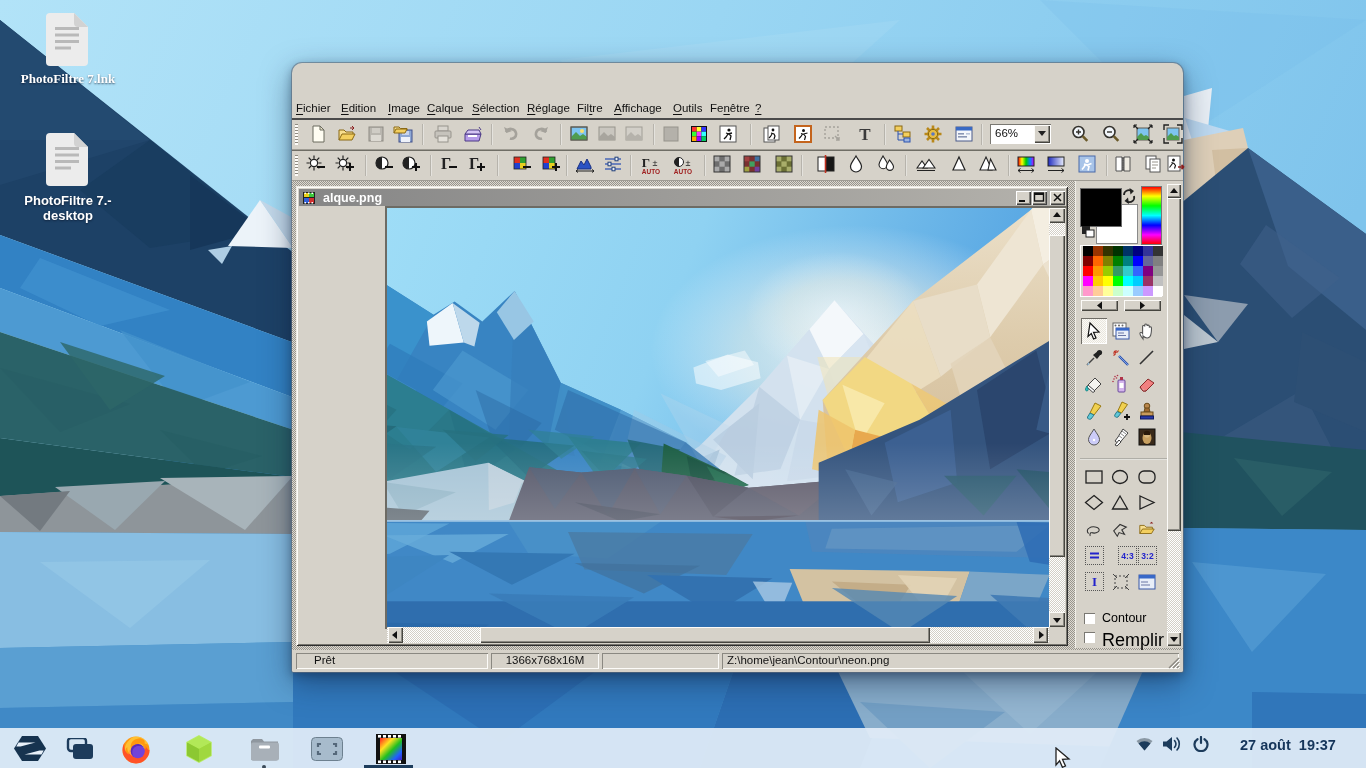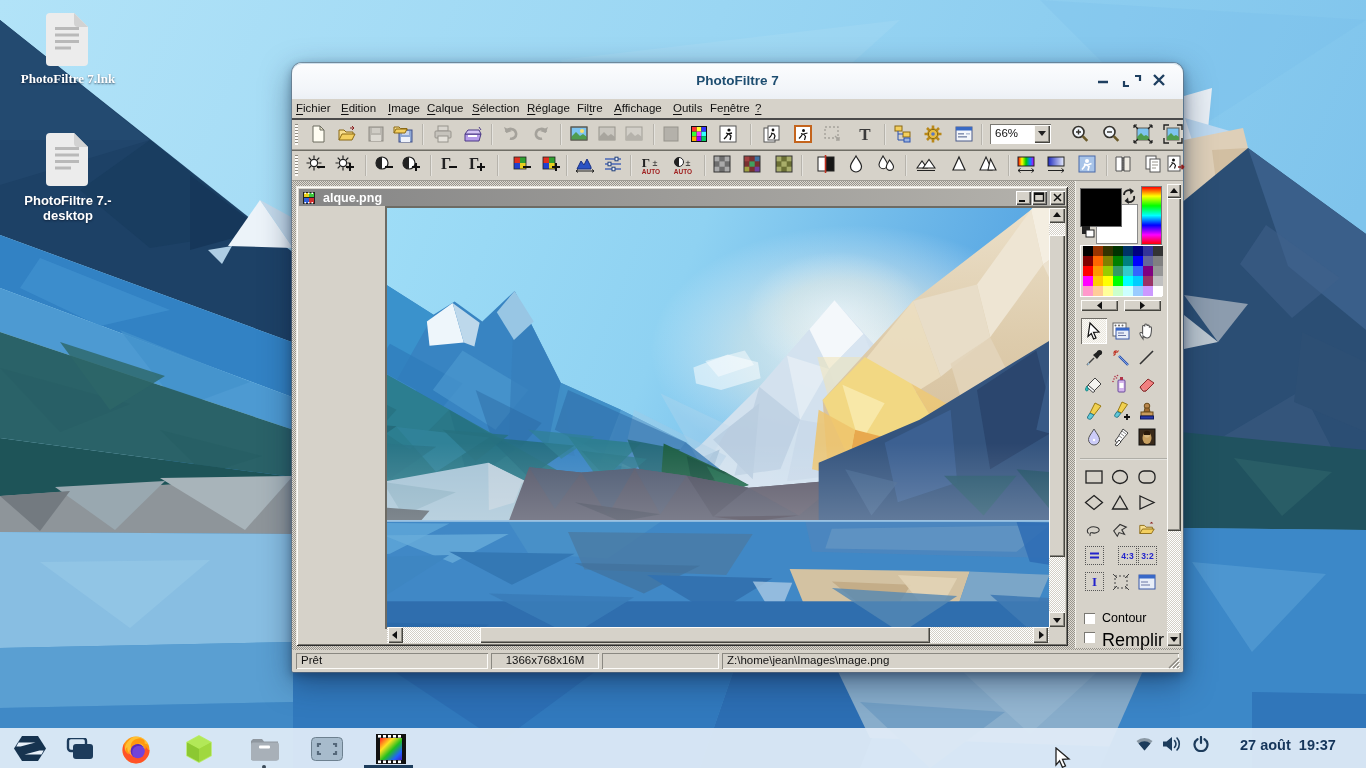--- a/index.html
+++ b/index.html
@@ -674,28 +674,20 @@
 <symbol id="i-lasso" viewBox="0 0 20 20">
         <path d="M4 15c-2-1.5-2-4.5.5-6 2-1.3 6-1.7 9-.6 2.6 1 3 3.3 1 4.8-1.8 1.3-5 1.6-7.5.8" fill="none" stroke="#333" stroke-width="1.2"></path>
         <path d="M7 14c-1.5.8-2 2.5-1 3.5" fill="none" stroke="#333" stroke-width="1.2"></path>
       </symbol>
 <symbol id="i-poly" viewBox="0 0 20 20">
         <path d="M3 12l7-7 7 3-5 3 3 5-6-2-2 4z" fill="none" stroke="#333" stroke-width="1.2"></path>
       </symbol>
 </defs>
 </svg>
 <div id="win">
-<div id="tbar">
-      <div id="ttl">PhotoFiltre 7</div>
-<svg class="abs" style="left:804px;top:10px" width="70" height="16" viewBox="0 0 70 16">
-        <path d="M2 9h10" stroke="#1e3f60" stroke-width="2.5"></path>
-        <path d="M39 3h5v5M33 13h-5v-5" fill="none" stroke="#1e3f60" stroke-width="2.2"></path>
-        <path d="M64 2l10 10M74 2l-10 10" transform="translate(-6 0)" stroke="#1e3f60" stroke-width="2.4"></path>
-      </svg>
-</div>
 <div id="menu">
       <span class="mi" style="left:4px"><u>F</u>ichier</span>
       <span class="mi" style="left:49px"><u>E</u>dition</span>
       <span class="mi" style="left:96px"><u>I</u>mage</span>
       <span class="mi" style="left:135px"><u>C</u>alque</span>
       <span class="mi" style="left:180px"><u>S</u>élection</span>
       <span class="mi" style="left:235px"><u>R</u>églage</span>
       <span class="mi" style="left:285px">Fil<u>t</u>re</span>
       <span class="mi" style="left:322px"><u>A</u>ffichage</span>
       <span class="mi" style="left:381px"><u>O</u>utils</span>
@@ -1122,24 +1114,24 @@
               <path d="M7 4l4 5H3z" fill="#111"></path>
             </svg></div>
           <div class="sthumb" style="left:0;top:14px;width:14px;height:333px"></div>
           <div class="sbtn" style="left:0;top:448px;width:14px;height:14px"><svg width="14" height="14" viewBox="0 0 14 14">
               <path d="M7 10L3 5h8z" fill="#111"></path>
             </svg></div>
         </div>
       </div>
 </div>
 <div id="sbar">
-      <div class="ssec" style="left:4px;width:192px"><span style="padding-left:5px">Prêt</span></div>
+      <div class="ssec" style="left:4px;width:192px"><span style="padding-left:18px">Prêt</span></div>
       <div class="ssec" style="left:199px;width:108px;text-align:center">1366x768x16M</div>
       <div class="ssec" style="left:310px;width:117px"></div>
-      <div class="ssec" style="left:430px;width:457px"><span style="padding-left:5px">Z:\home\jean\Images\mage.png</span></div>
+      <div class="ssec" style="left:430px;width:457px"><span style="padding-left:5px">Z:\home\jean\Contour\neon.png</span></div>
       <svg class="abs" style="left:875px;top:6px" width="13" height="13" viewBox="0 0 13 13">
         <g stroke="#8a8881" stroke-width="1.4">
           <path d="M12 2L2 12M12 6L6 12M12 10l-2 2"></path>
         </g>
         <g stroke="#fff" stroke-width="1">
           <path d="M13 3L3 13M13 7L7 13M13 11l-2 2"></path>
         </g>
       </svg>
     </div>
 </div>

